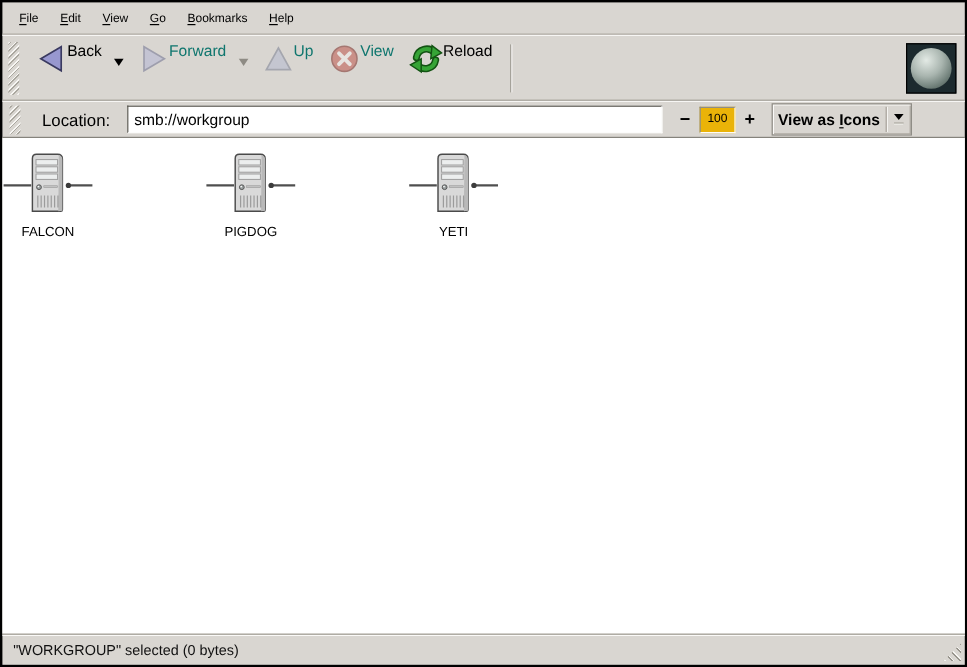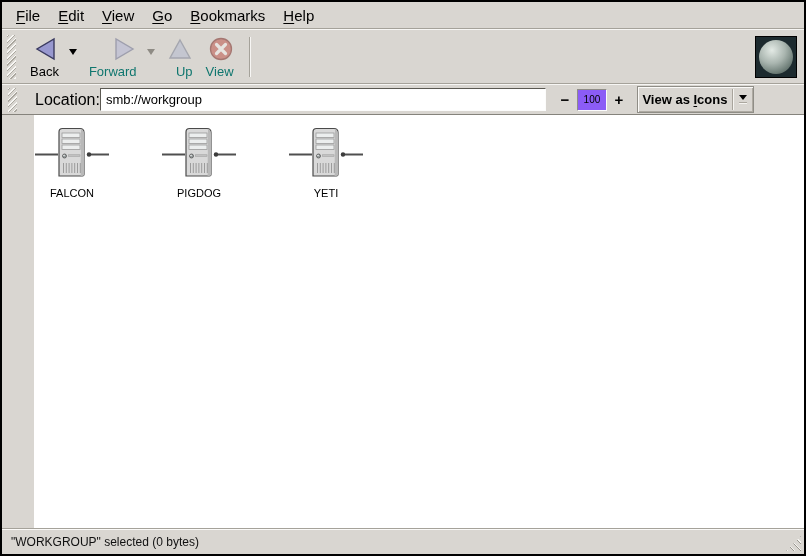--- a/index.html
+++ b/index.html
@@ -5,68 +5,68 @@
   html,body{margin:0;padding:0;width:806px;height:556px;overflow:hidden;background:#fff;}
   *{box-sizing:border-box;}
   .window{
     width:806px;height:556px;border:2px solid #000;background:#d9d6d1;
     display:flex;flex-direction:column;
     font-family:"Liberation Sans",sans-serif;color:#000;
   }
   
   .menubar{height:27px;flex:none;display:flex;align-items:center;padding-left:5px;
     border-bottom:1px solid #a5a29a;}
-  .menu-item{padding:4px 9px;font-size:15px;cursor:default;white-space:nowrap;}
+  .menu-item{padding:4px 9px;font-size:10px;cursor:default;white-space:nowrap;}
   .mn{text-decoration:underline;text-underline-offset:2px;}
   
   .toolbar{height:55px;flex:none;display:flex;align-items:stretch;padding:2px 5px 1px 4px;
     border-top:1px solid #f7f6f4;border-bottom:1px solid #a5a29a;position:relative;}
   .grip{width:9px;align-self:center;height:44px;margin:0 8px 0 1px;
     background:repeating-linear-gradient(135deg,#f7f6f3 0 1px,#aaa79f 1px 2px,rgba(0,0,0,0) 2px 4px);}
-  .tbtn{display:flex;flex-direction:column;align-items:flex-end;justify-content:space-between;
+  .tbtn{display:flex;flex-direction:row;align-items:flex-start;justify-content:space-between;
     padding:3px 6px 3px 6px;margin-right:1px;font-size:13px;}
   .tbtn .ticon{height:28px;display:flex;align-items:center;justify-content:center;}
   .tbtn .lbl{line-height:15px;}
   .tbtn.disabled .lbl{color:#0f766e;}
   .tbtn.disabled svg{opacity:.55;}
   .chev{width:0;height:0;border-left:4px solid transparent;border-right:4px solid transparent;
     border-top:6px solid #000;align-self:center;margin:0 6px 10px 3px;}
   .chev.dim{border-top-color:#8e8b84;}
   .tsep{width:2px;align-self:center;height:40px;margin:0 8px;
     border-left:1px solid #a5a29a;border-right:1px solid #f7f6f4;}
   .throbber{margin-left:auto;align-self:center;width:42px;height:42px;margin-right:2px;
     background:#1c2a2e;border:1px solid #000;display:flex;align-items:center;justify-content:center;}
   .sphere{width:34px;height:34px;border-radius:50%;
     background:radial-gradient(circle at 38% 30%,#e3eae5,#a9b5af 42%,#6e7e78 72%,#43514c 96%);}
   
   .locbar{height:31px;flex:none;display:flex;align-items:center;padding:0 3px 0 5px;
     border-top:1px solid #f7f6f4;border-bottom:1px solid #85837c;}
   .locbar .grip{height:24px;margin:0 18px 0 1px;}
-  .loc-label{font-size:16px;margin-right:0;white-space:nowrap;}
+  .loc-label{font-size:14px;margin-right:14px;white-space:nowrap;}
   .loc-input{width:446px;height:23px;border:1px solid #fcfcfb;
     border-top-color:#5b5952;border-left-color:#5b5952;background:#fff;
     font-family:"Liberation Sans",sans-serif;font-size:13px;padding:1px 5px;outline:none;}
   .zoom-btn{width:14px;margin-left:12px;font-size:15px;font-weight:bold;text-align:center;
     line-height:16px;cursor:default;}
   .zoom-btn.plus{margin-left:5px;}
-  .zoom-box{width:30px;height:22px;margin-left:5px;background:#8b5cf6;border:1px solid #fcfcfb;
+  .zoom-box{width:30px;height:22px;margin-left:5px;background:#eab308;border:1px solid #fcfcfb;
     border-top-color:#8f8d86;border-left-color:#8f8d86;
     font-size:10px;display:flex;align-items:center;justify-content:center;}
   .viewas{margin-left:11px;height:27px;width:117px;display:flex;align-items:center;
     border:1px solid #8f8d86;background:#d9d6d1;
     box-shadow:inset 1px 1px 0 #fbfaf8, inset -1px -1px 0 #aeaaa2;}
   .viewas .va-label{flex:1;text-align:center;font-size:13px;white-space:nowrap;padding:0 4px;font-weight:bold;}
   .va-sep{width:2px;align-self:stretch;margin:2px 0;
     border-left:1px solid #a8a49c;border-right:1px solid #f5f4f1;}
   .va-arrow{width:19px;display:flex;flex-direction:column;align-items:center;justify-content:center;gap:2px;}
   .va-tri{width:0;height:0;border-left:4px solid transparent;border-right:4px solid transparent;
     border-top:5px solid #000;}
   .va-bar{width:8px;height:2px;background:#aba79f;border-bottom:1px solid #f5f4f1;}
   
-  .content{flex:1;background:#fff;padding:11px 4px 0 0;display:flex;align-items:flex-start;gap:51px;overflow:hidden;margin-left:32px;}
+  .content{flex:1;background:#fff;padding:11px 4px 0 0;display:flex;align-items:flex-start;gap:93px;overflow:hidden;}
   .icon-cell{width:76px;flex:none;display:flex;flex-direction:column;align-items:center;}
   .icon-cell .ilabel{margin-top:3px;font-size:11px;line-height:13px;white-space:nowrap;}
   
   .statusbar{height:26px;flex:none;display:flex;align-items:center;padding:0 9px;
     border-top:1px solid #a5a29a;box-shadow:inset 0 1px 0 #fbfaf8;position:relative;
     font-size:12px;color:#111;}
   .resize-grip{position:absolute;right:3px;bottom:3px;width:15px;height:15px;
     background:repeating-linear-gradient(45deg,#98958d 0 1px,#f6f5f2 1px 2px,rgba(0,0,0,0) 2px 5px);
     clip-path:polygon(100% 0,100% 100%,0 100%);}
 </style>
@@ -119,20 +119,35 @@
     <div class="tbtn disabled">
       <span class="ticon">
         <svg width="26" height="26" viewBox="0 0 26 26">
             <circle cx="13" cy="13" r="10.5" fill="#bf574e" stroke="#7a2a24" stroke-width="1.3"></circle>
             <path d="M8.5 8.5 L17.5 17.5 M17.5 8.5 L8.5 17.5" stroke="#f4f0ee" stroke-width="3.2" stroke-linecap="round"></path>
           </svg>
       </span>
       <span class="lbl">View</span>
     </div>
 
+    <div class="tbtn">
+      <span class="ticon">
+        <svg width="28" height="26" viewBox="0 0 28 26">
+          <g fill="none" stroke-linecap="round">
+            <path d="M6 12 A8.5 8.5 0 0 1 21 8" stroke="#135313" stroke-width="6"></path>
+            <path d="M6 12 A8.5 8.5 0 0 1 21 8" stroke="#36a436" stroke-width="3.4"></path>
+            <path d="M22 14 A8.5 8.5 0 0 1 7 18" stroke="#135313" stroke-width="6"></path>
+            <path d="M22 14 A8.5 8.5 0 0 1 7 18" stroke="#36a436" stroke-width="3.4"></path>
+          </g>
+          <polygon points="19,2 27,8 18,13" fill="#36a436" stroke="#135313" stroke-width="1.2"></polygon>
+          <polygon points="10,13 1,18 10,24" fill="#36a436" stroke="#135313" stroke-width="1.2"></polygon>
+        </svg>
+      </span>
+      <span class="lbl">Reload</span>
+    </div>
 
     <div class="tsep"></div>
 
 
     <div class="throbber">
       <div class="sphere"></div>
     </div>
   </div>
 
   <div class="locbar">

